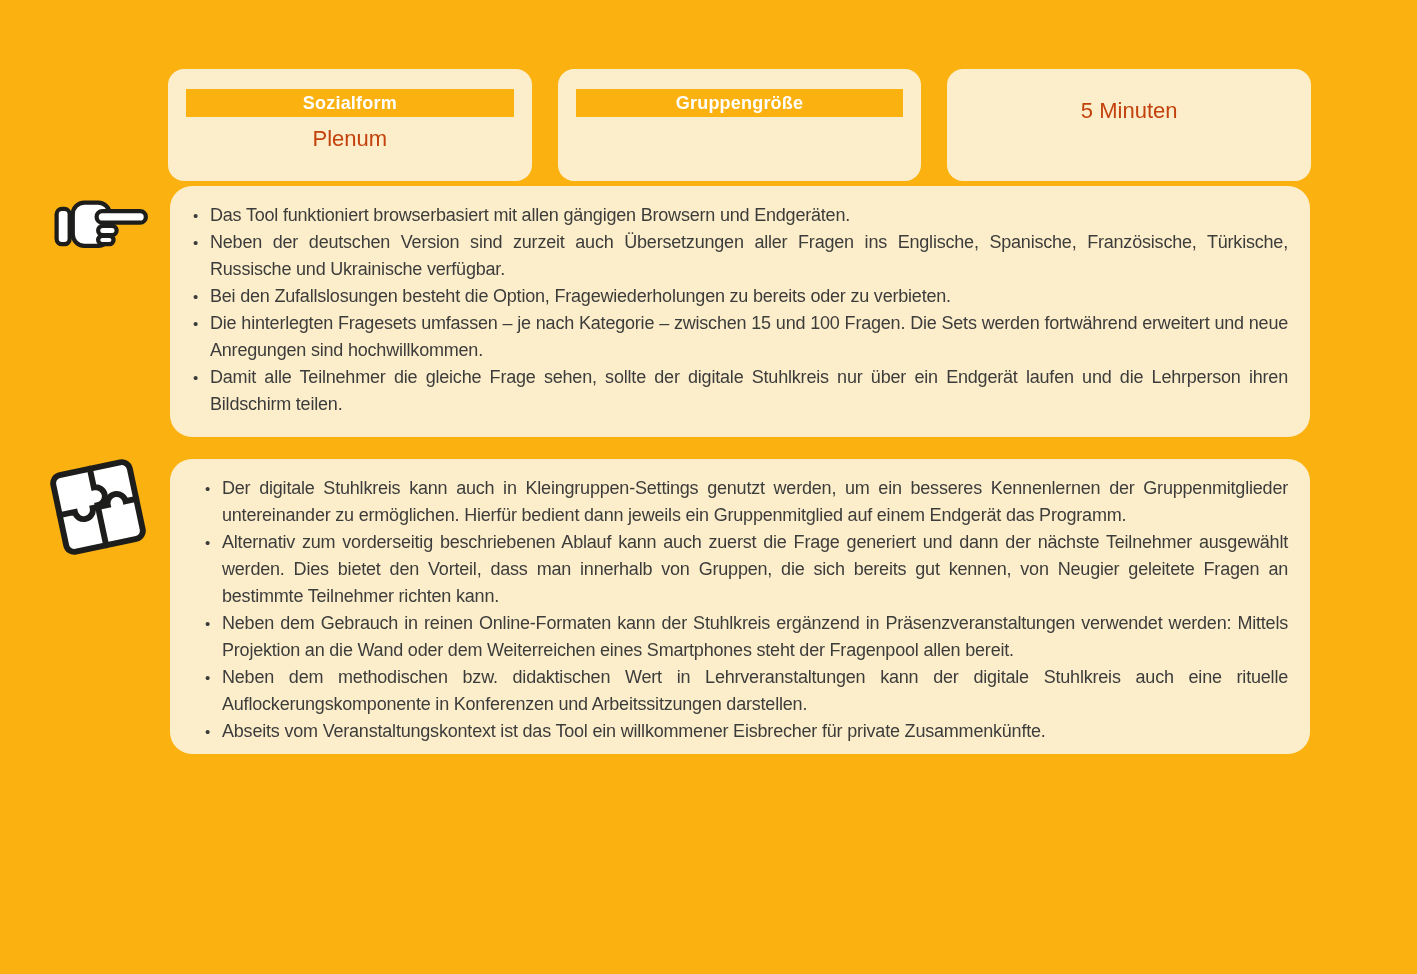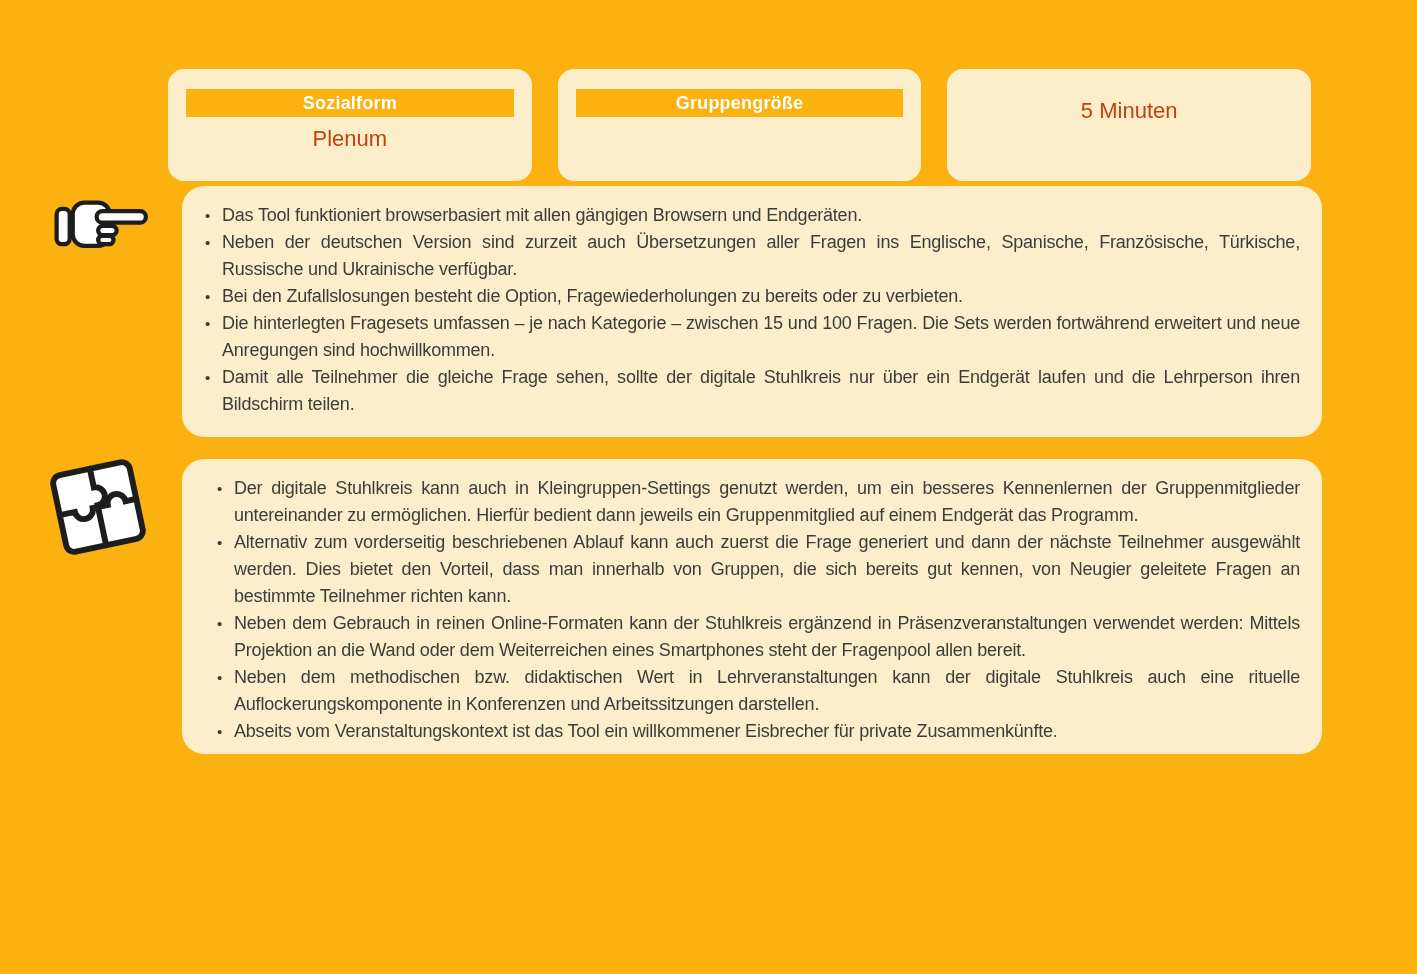--- a/index.html
+++ b/index.html
@@ -39,21 +39,20 @@
     text-align:center;
     color:#c2410c; font-size:22px;
   }
 
   
   .box {
     position:absolute; left:170px; width:1140px;
     background:#FCEECB;
     border-radius:22px;
     box-sizing:border-box;
-    margin-left:12px;
   }
   .box-1 { top:186px; height:251px; }
   .box-2 { top:459px; height:295px;padding-left:12px; }
 
   .box ul {
     margin:0; padding:16px 22px 16px 0;
     list-style:none;
   }
   .box li {
     position:relative;

